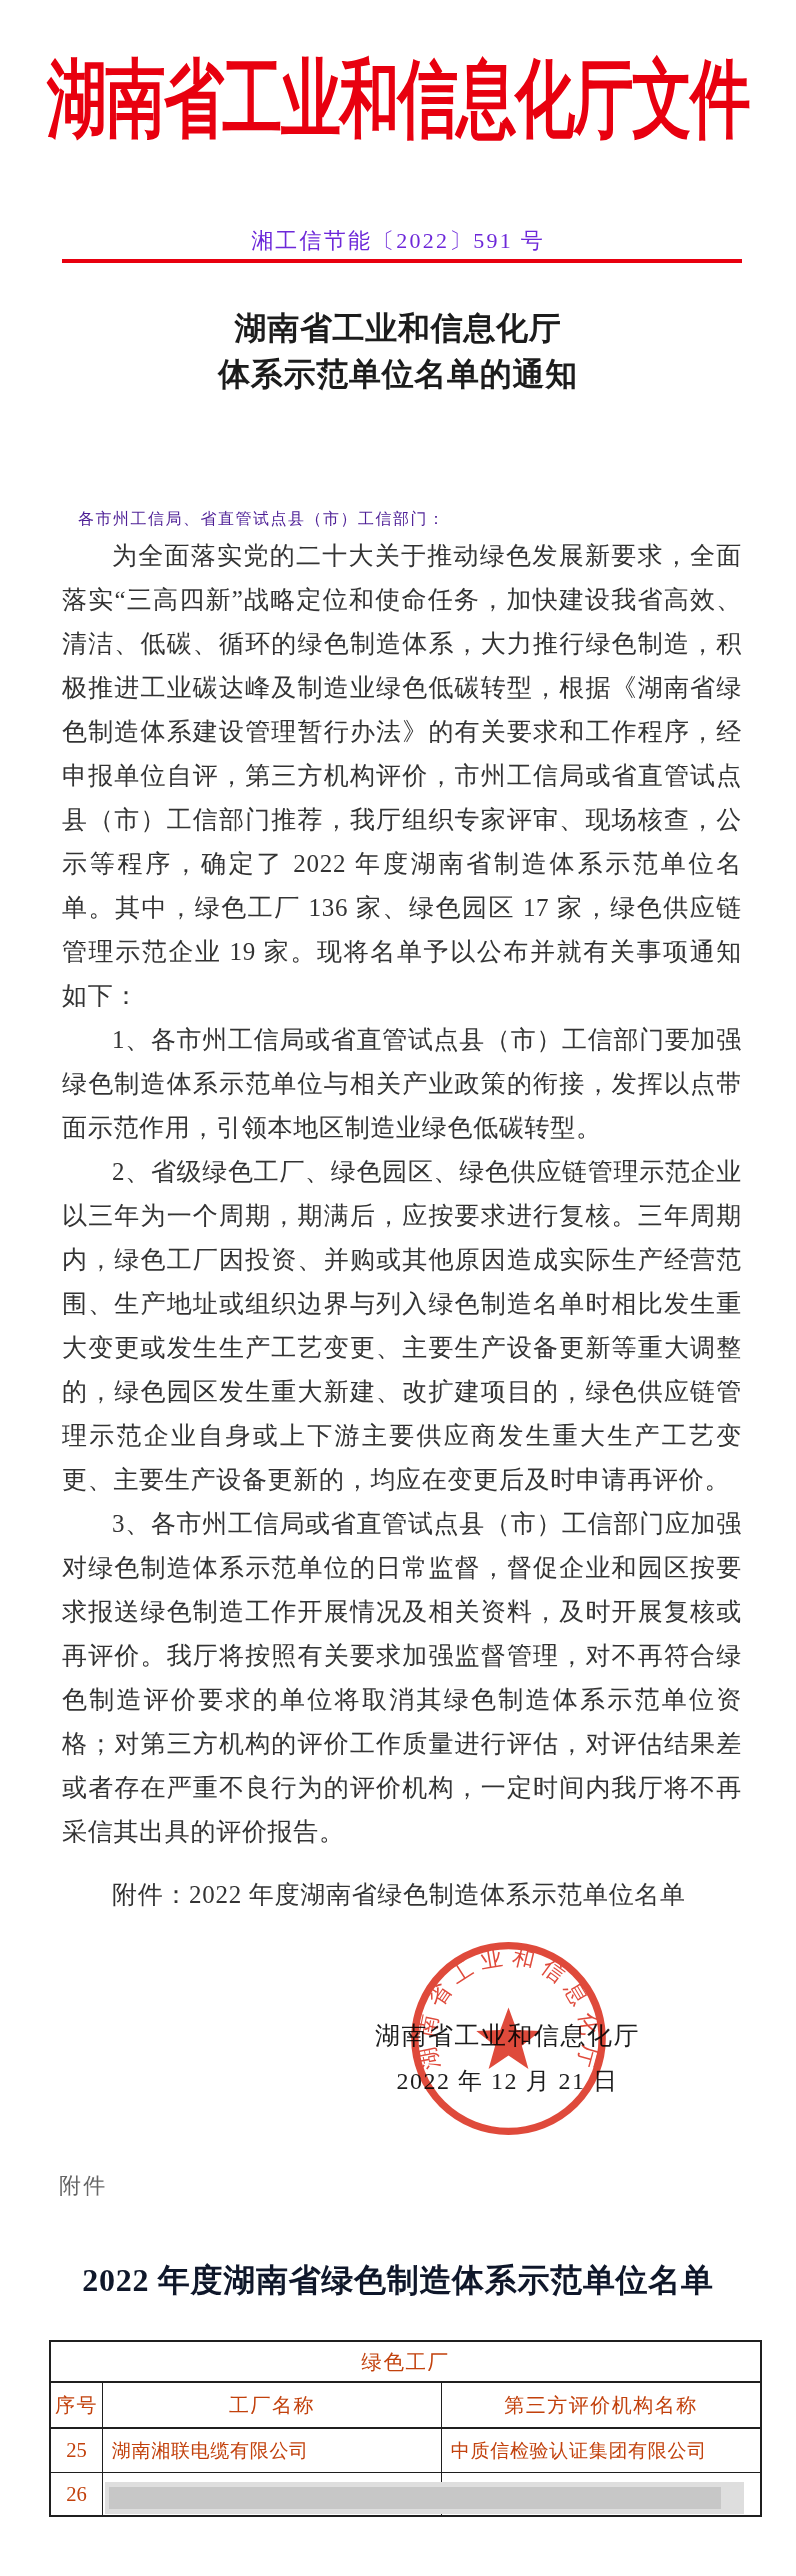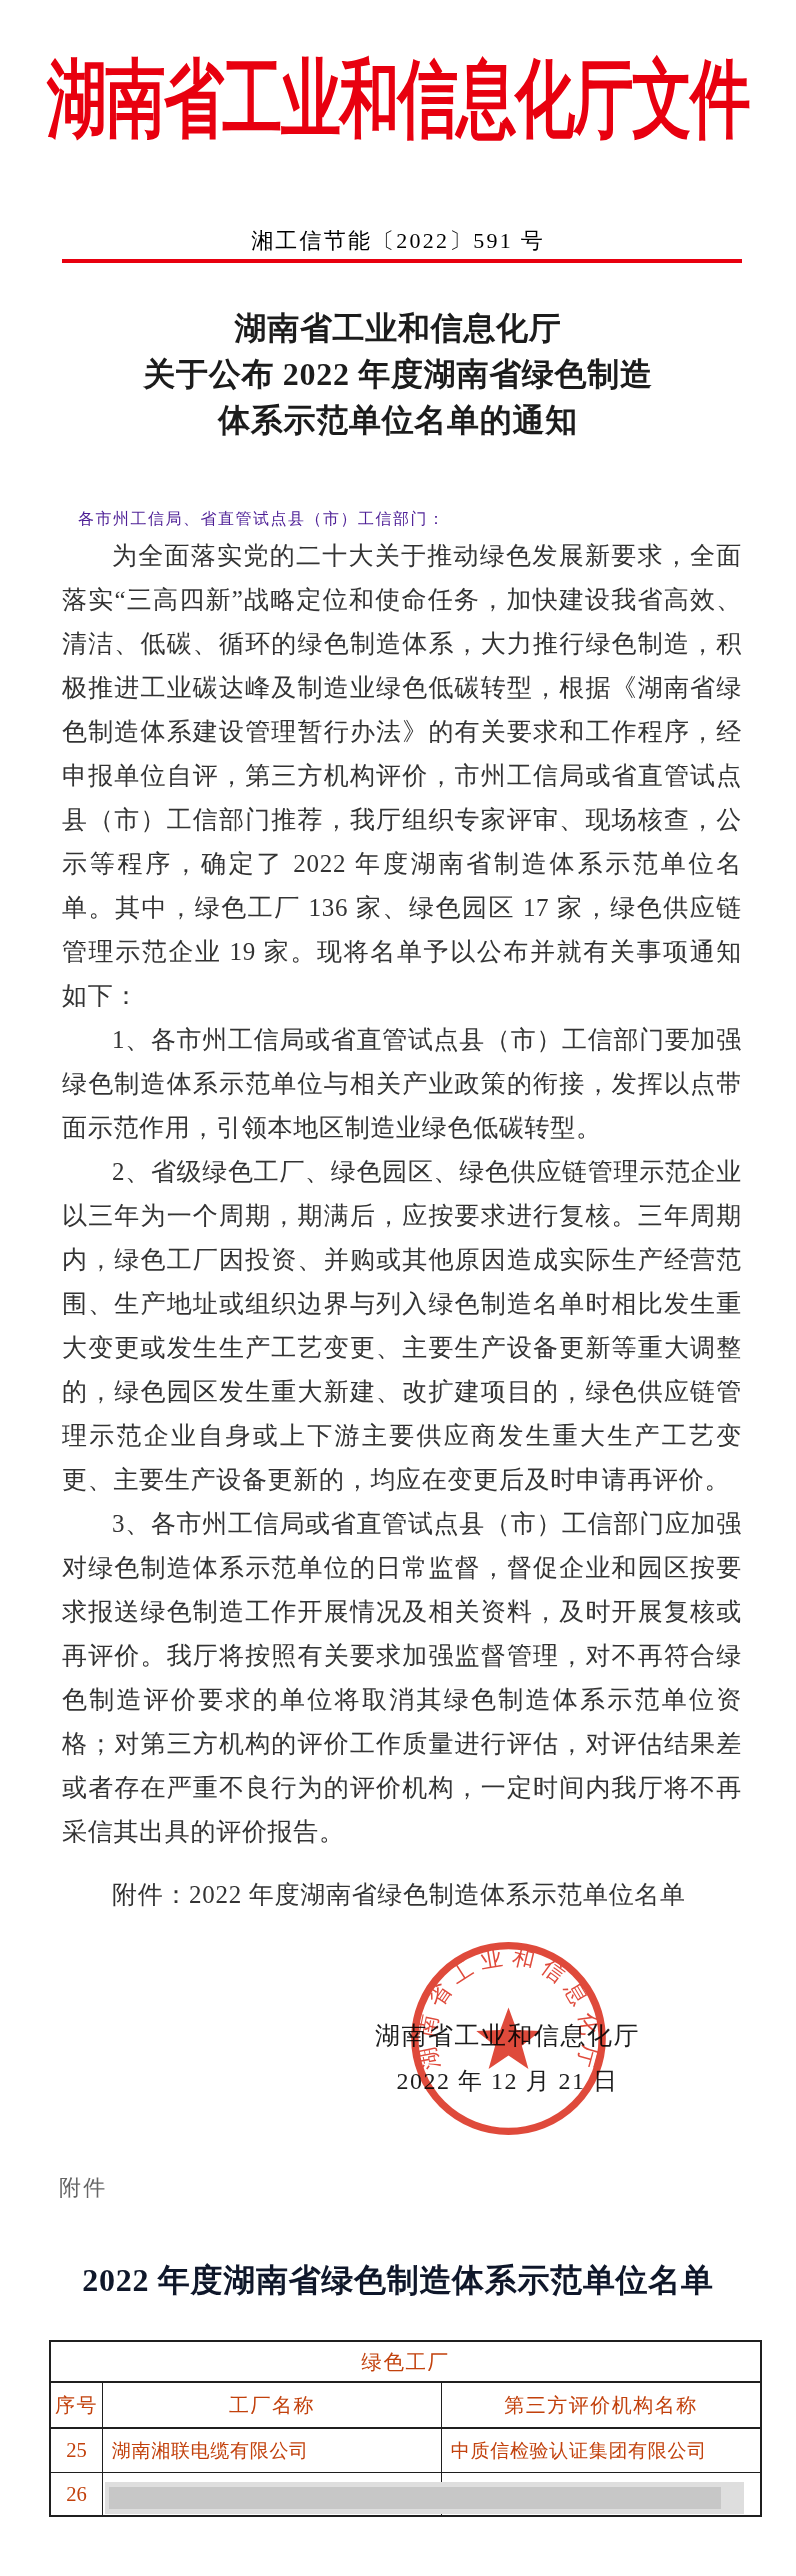--- a/index.html
+++ b/index.html
@@ -21,21 +21,21 @@
   }
   .banner-text {
     display:inline-block;
     font-size:60px; font-weight:bold; color:#e8000f;
     letter-spacing:-1.5px; white-space:nowrap;
     transform:scaleY(1.42); transform-origin:center top;
   }
   .doc-number {
     position:absolute; top:221px; left:0; width:100%;
     text-align:center; font-size:22px; line-height:32px;
-    letter-spacing:2.2px; color:#000000;
+    letter-spacing:2.2px; color:#6d28d9;
   }
   .red-rule {
     position:absolute; left:62px; top:255px;
     width:680px; height:3.7px; background:#e8000f;
   }
   
   .notice-title {
     position:absolute; top:301px; left:0; width:100%;
     text-align:center; font-size:32px; font-weight:bold;
     line-height:46px; color:#1c1c1c; letter-spacing:0.7px;
@@ -61,21 +61,21 @@
   .issuer { font-size:25px; line-height:31px; letter-spacing:1.5px; }
   .issue-date { font-size:24px; line-height:31px; margin-top:14.7px; letter-spacing:1.5px; }
   .seal {
     position:absolute; left:406px; top:1934px;
     width:205px; height:201px;
     mix-blend-mode:multiply; opacity:0.92;
   }
   
   .appendix-label {
     position:absolute; left:59px; top:2171px;
-    font-family:Liberation Serif, serif;
+    font-family:Liberation Mono, monospace;
     font-size:22px; line-height:25px; color:#666;
     letter-spacing:2.2px;
   }
   .appendix-title {
     position:absolute; top:2255px; left:0; width:100%;
     text-align:center; font-size:32px; font-weight:bold;
     line-height:43px; color:#0f172a; letter-spacing:0.7px;
   }
   
   .green-table {
@@ -119,21 +119,20 @@
   <div class="banner">
     <span class="banner-text">湖南省工业和信息化厅文件</span>
   </div>
 
   <div class="doc-number">湘工信节能〔2022〕591 号</div>
 
   <div class="red-rule"></div>
 
   <div class="notice-title">
     <div>湖南省工业和信息化厅</div>
-    <div>关于公布 2022 年度湖南省绿色制造</div>
     <div>体系示范单位名单的通知</div>
   </div>
 
   <div class="salutation">各市州工信局、省直管试点县（市）工信部门：</div>
 
   <div class="body-text">
     <p>为全面落实党的二十大关于推动绿色发展新要求，全面落实“三高四新”战略定位和使命任务，加快建设我省高效、清洁、低碳、循环的绿色制造体系，大力推行绿色制造，积极推进工业碳达峰及制造业绿色低碳转型，根据《湖南省绿色制造体系建设管理暂行办法》的有关要求和工作程序，经申报单位自评，第三方机构评价，市州工信局或省直管试点县（市）工信部门推荐，我厅组织专家评审、现场核查，公示等程序，确定了 2022 年度湖南省制造体系示范单位名单。其中，绿色工厂 136 家、绿色园区 17 家，绿色供应链管理示范企业 19 家。现将名单予以公布并就有关事项通知如下：</p>
     <p>1、各市州工信局或省直管试点县（市）工信部门要加强绿色制造体系示范单位与相关产业政策的衔接，发挥以点带面示范作用，引领本地区制造业绿色低碳转型。</p>
     <p>2、省级绿色工厂、绿色园区、绿色供应链管理示范企业以三年为一个周期，期满后，应按要求进行复核。三年周期内，绿色工厂因投资、并购或其他原因造成实际生产经营范围、生产地址或组织边界与列入绿色制造名单时相比发生重大变更或发生生产工艺变更、主要生产设备更新等重大调整的，绿色园区发生重大新建、改扩建项目的，绿色供应链管理示范企业自身或上下游主要供应商发生重大生产工艺变更、主要生产设备更新的，均应在变更后及时申请再评价。</p>
     <p>3、各市州工信局或省直管试点县（市）工信部门应加强对绿色制造体系示范单位的日常监督，督促企业和园区按要求报送绿色制造工作开展情况及相关资料，及时开展复核或再评价。我厅将按照有关要求加强监督管理，对不再符合绿色制造评价要求的单位将取消其绿色制造体系示范单位资格；对第三方机构的评价工作质量进行评估，对评估结果差或者存在严重不良行为的评价机构，一定时间内我厅将不再采信其出具的评价报告。</p>

